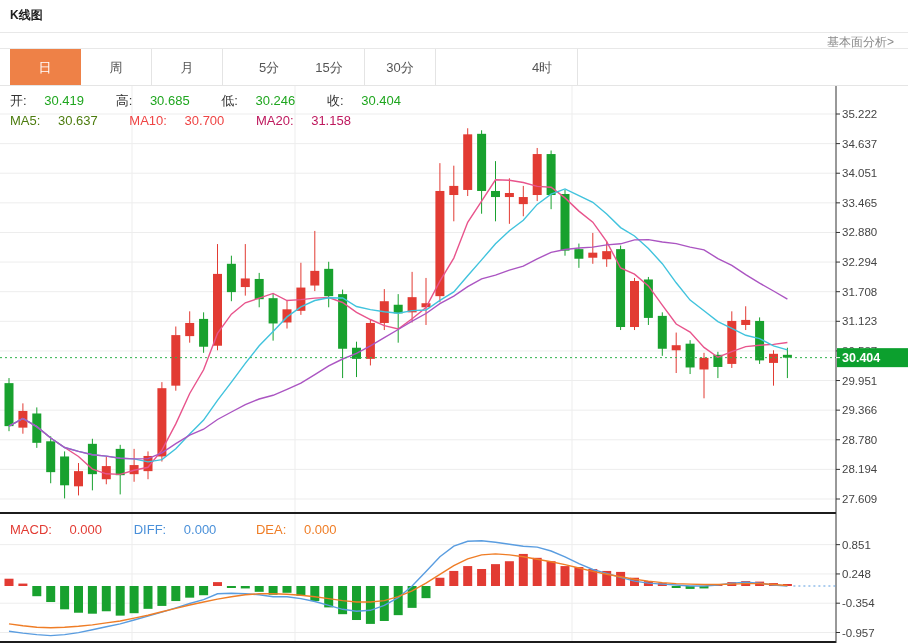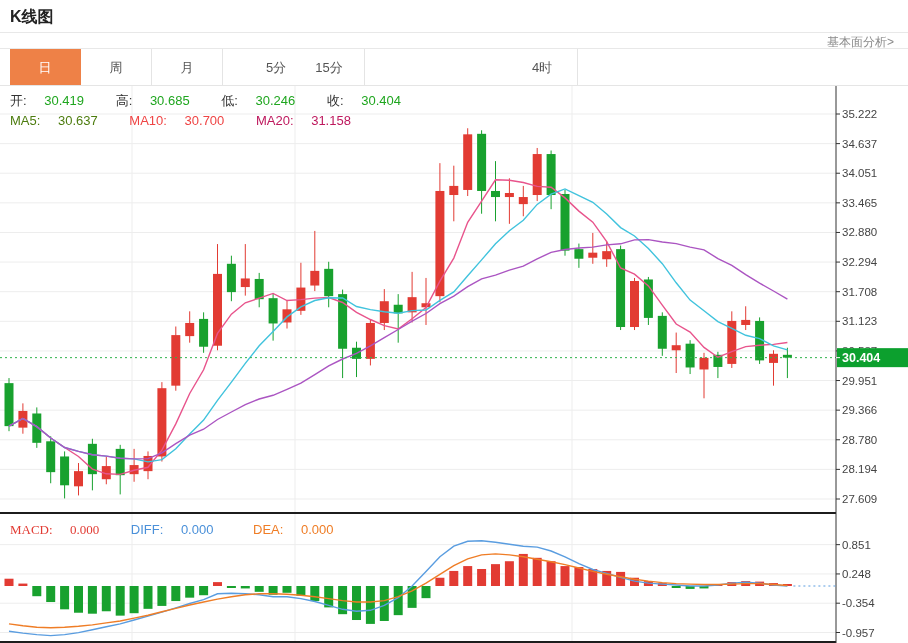--- a/index.html
+++ b/index.html
@@ -1,20 +1,20 @@
 <!DOCTYPE html>
 <html><head>
 <meta charset="utf-8">
 <style>
   * { margin:0; padding:0; box-sizing:border-box; }
   html,body { background:#fff; font-family:"Liberation Sans","DejaVu Sans",sans-serif; }
   #app { position:relative; width:908px; height:643px; background:#fff; overflow:hidden; }
 
   .hdr { position:absolute; left:0; top:0; width:908px; height:32px; }
-  .hdr-title { position:absolute; left:10px; top:7px; font-size:16px; font-weight:bold; color:#222; }
+  .hdr-title { position:absolute; left:10px; top:7px; font-size:12px; font-weight:bold; color:#222; }
   .hdr-link { position:absolute; right:14px; top:10px; font-size:12px; color:#8a8a8a; cursor:pointer;margin-top:24px; }
   .hdr-divider { position:absolute; left:0; top:32px; width:908px; height:1px; background:#e8e8e8; }
 
   .tabs { position:absolute; left:0; top:48px; width:908px; height:37px; border-top:1px solid #e8e8e8; }
   .tab { position:absolute; top:0; height:37px; width:71px; line-height:37px; text-align:center;
          font-size:13px; color:#555; background:#fff; border-right:1px solid #e4e4e4; cursor:pointer; }
   .tab.sel { background:#ee8147; color:#fff; border-right-color:#ee8147; }
 
   .chart-wrap { position:absolute; left:0; top:85px; width:908px; height:558px; border-top:1px solid #e5e5e5; }
   svg { position:absolute; left:0; top:0; display:block; }
@@ -31,22 +31,23 @@
   <div class="hdr">
     <div class="hdr-title">K线图</div>
     <div class="hdr-link">基本面分析&gt;</div>
     <div class="hdr-divider"></div>
   </div>
 
   <div class="tabs" id="tabs">
       <div class="tab sel" style="left: 10px;">日</div>
       <div class="tab" style="left: 81px;">周</div>
       <div class="tab" style="left: 152px;">月</div>
-      <div class="tab" style="left: 241px;">5分</div>
+      <div class="tab" style="left: 234px;">5分</div>
       <div class="tab" style="left: 294px;">15分</div>
+      <div class="tab" style="left: 365px;">30分</div>
       <div class="tab" style="left: 507px;">4时</div>
     </div>
 
   <div class="chart-wrap">
     <svg id="cv" width="908" height="558">
         <line x1="132" y1="0" x2="132" y2="557" stroke="#ededed" stroke-width="1"></line>
         <line x1="295" y1="0" x2="295" y2="557" stroke="#ededed" stroke-width="1"></line>
         <line x1="572" y1="0" x2="572" y2="557" stroke="#ededed" stroke-width="1"></line>
         <line x1="0" y1="28" x2="836" y2="28" stroke="#ededed" stroke-width="1"></line>
         <line x1="836" y1="28" x2="840" y2="28" stroke="#333333" stroke-width="1"></line>
@@ -293,18 +294,18 @@
       <span><span class="lg-lab">高:</span> <span class="lg-val">30.685</span></span>
       <span><span class="lg-lab">低:</span> <span class="lg-val">30.246</span></span>
       <span><span class="lg-lab">收:</span> <span class="lg-val">30.404</span></span>
     </div>
     <div class="legend" style="left:10px; top:27px;">
       <span id="lg-ma5" style="color: #4d7c0f;"><span>MA5:</span> <span>30.637</span></span>
       <span id="lg-ma10" style="color: #ef4444;"><span>MA10:</span> <span>30.700</span></span>
       <span id="lg-ma20" style="color: #be185d;"><span>MA20:</span> <span>31.158</span></span>
     </div>
     <div class="legend" style="left:10px; top:436px;">
-      <span id="lg-macd" style="color: rgb(226, 59, 51); font-family: Liberation Serif, serif;"><span>MACD:</span> <span>0.000</span></span>
+      <span id="lg-macd" style="color: rgb(226, 59, 51);"><span>MACD:</span> <span>0.000</span></span>
       <span id="lg-diff" style="color: rgb(74, 144, 217);"><span>DIFF:</span> <span>0.000</span></span>
       <span id="lg-dea" style="color: rgb(239, 125, 38); margin-left: 8px;"><span>DEA:</span> <span>0.000</span></span>
     </div>
   </div>
 </div>
 
 </body></html>

